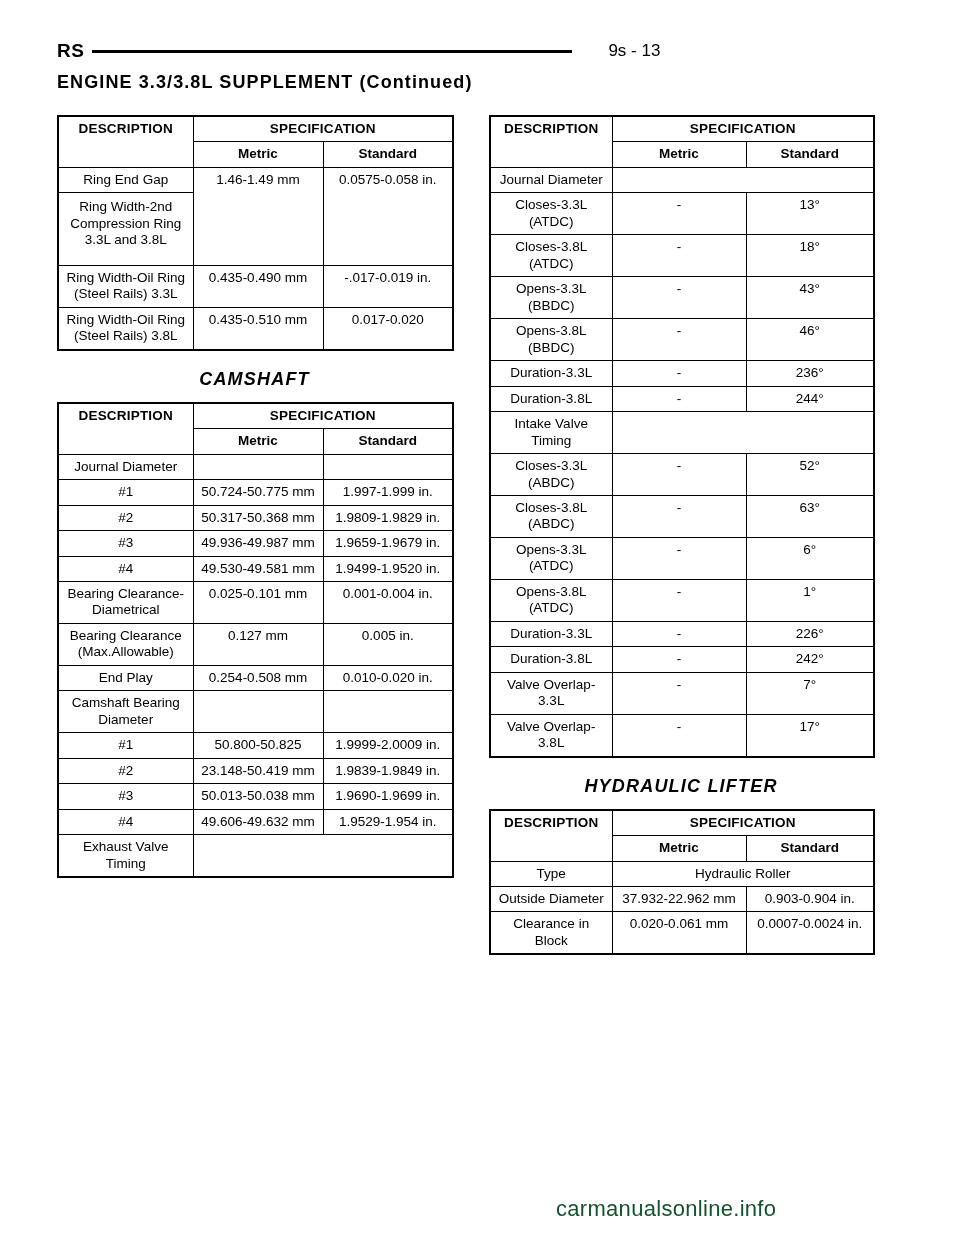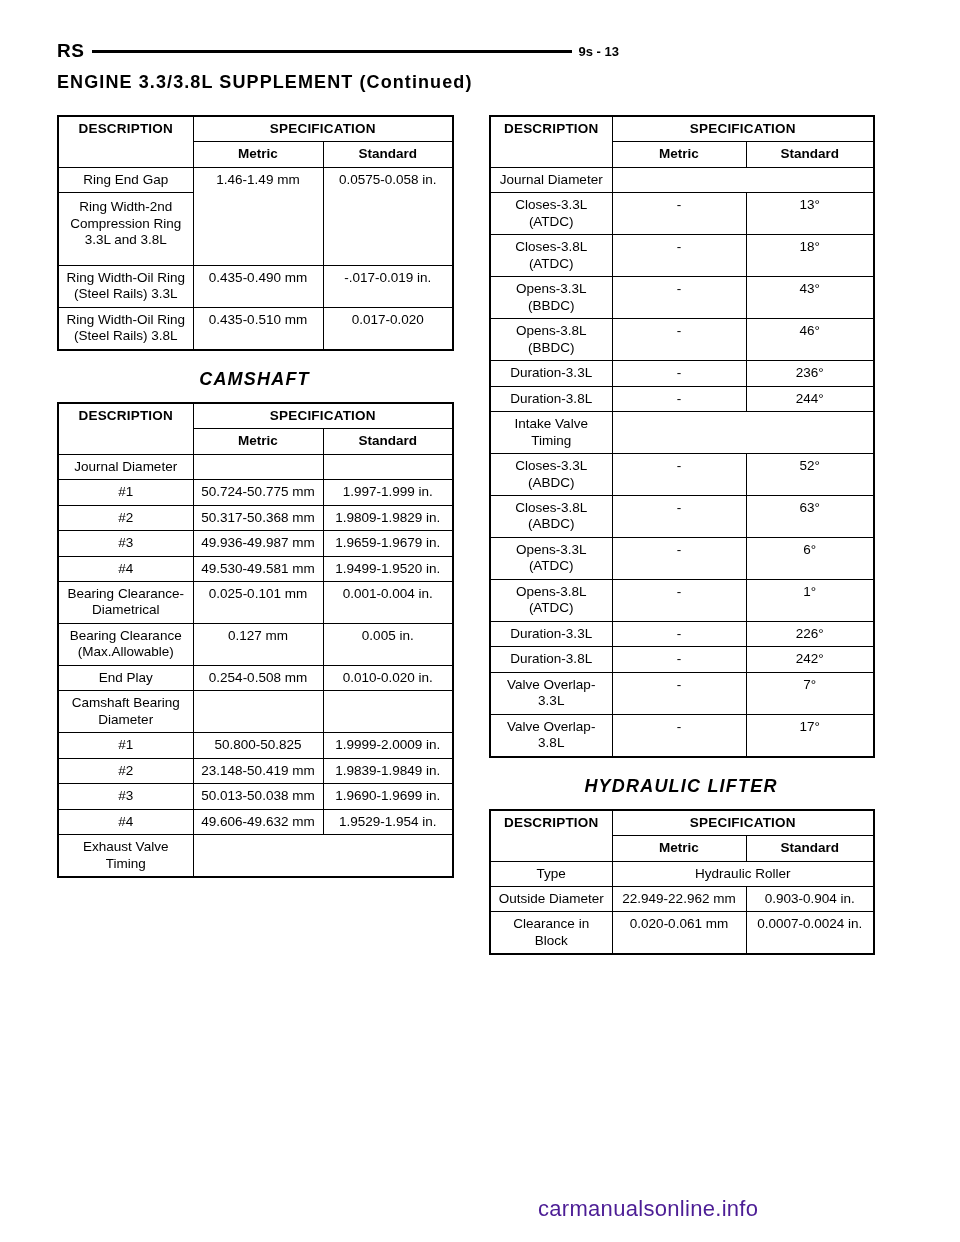--- a/index.html
+++ b/index.html
@@ -14,21 +14,21 @@
   .page{position:relative;width:960px;height:994px;}
 
   
   .hdr{
     position:absolute;left:57px;top:38px;width:846px;height:26px;
     display:flex;align-items:center;
   }
   .hdr-left{font-size:19px;font-weight:bold;letter-spacing:.5px;white-space:nowrap;}
   .hdr-rule{flex:0 0 auto;height:3px;background:#000;margin:0 6px 0 8px;width:480px;}
   .hdr-title{font-size:17px;font-weight:bold;letter-spacing:.3px;white-space:nowrap;}
-  .hdr-page{font-size:13px;font-weight:bold;white-space:nowrap;}
+  .hdr-page{font-size:17px;font-weight:normal;margin-left:30px;white-space:nowrap;}
 
   .subhdr{
     position:absolute;left:57px;top:72px;
     font-size:18px;font-weight:bold;letter-spacing:1.1px;white-space:nowrap;
   }
 
   
   .col-left{position:absolute;left:57px;top:115px;width:395px;}
   .col-right{position:absolute;left:489px;top:115px;width:384px;}
 
@@ -58,22 +58,22 @@
   .th-spec{font-size:14px;letter-spacing:.2px;}
   .bold-left{font-weight:bold;text-align:left;}
   .txt-right{text-align:right;}
   .txt-left{text-align:left;}
 
   
   .grp-top td{border-top:2px solid #000;}
 
   
   .watermark{
-    position:absolute;left:538px;top:1196px;
-    font-size:22px;color:#4c1d95;letter-spacing:.3px;
+    position:absolute;left:556px;top:1196px;
+    font-size:22px;color:#14532d;letter-spacing:.3px;
     white-space:nowrap;
   }
 </style>
 </head>
 <body>
 
 <div class="page">
 
   <div class="hdr">
     <span class="hdr-left">RS</span>
@@ -333,21 +333,21 @@
           <th>Standard</th>
         </tr>
       </tbody>
       <tbody>
         <tr class="grp-top">
           <td>Type</td>
           <td colspan="2">Hydraulic Roller</td>
         </tr>
         <tr>
           <td>Outside Diameter</td>
-          <td>22.949-22.962 mm</td>
+          <td>37.932-22.962 mm</td>
           <td>0.903-0.904 in.</td>
         </tr>
         <tr>
           <td>Clearance in Block</td>
           <td>0.020-0.061 mm</td>
           <td>0.0007-0.0024 in.</td>
         </tr>
       </tbody>
     </table>
   </div>

